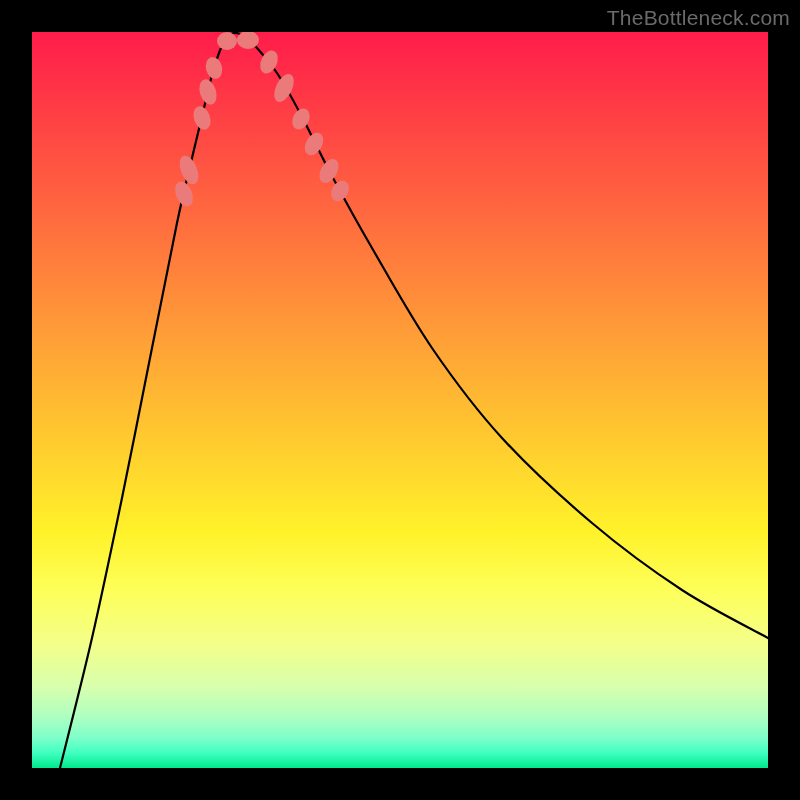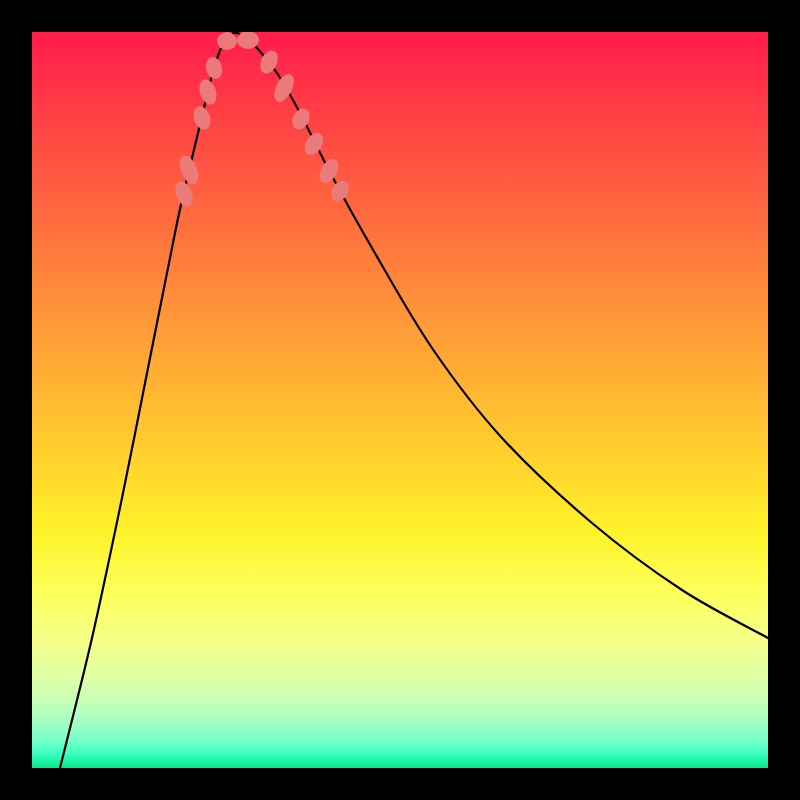--- a/index.html
+++ b/index.html
@@ -81,13 +81,14 @@
           <ellipse cx="216" cy="8" rx="11" ry="9" fill="#eb7b7b" transform="rotate(0 216 8)"></ellipse>
           <ellipse cx="237" cy="30" rx="8" ry="12" fill="#eb7b7b" transform="rotate(24 237 30)"></ellipse>
           <ellipse cx="252" cy="56" rx="8" ry="15" fill="#eb7b7b" transform="rotate(26 252 56)"></ellipse>
           <ellipse cx="269" cy="87" rx="8" ry="11" fill="#eb7b7b" transform="rotate(28 269 87)"></ellipse>
           <ellipse cx="282" cy="112" rx="8" ry="12" fill="#eb7b7b" transform="rotate(30 282 112)"></ellipse>
           <ellipse cx="297" cy="139" rx="8" ry="13" fill="#eb7b7b" transform="rotate(30 297 139)"></ellipse>
           <ellipse cx="308" cy="159" rx="8" ry="11" fill="#eb7b7b" transform="rotate(30 308 159)"></ellipse>
         </g>
     </svg>
   </div>
+  <div class="watermark">TheBottleneck.com</div>
 </div>
 
 </body></html>

